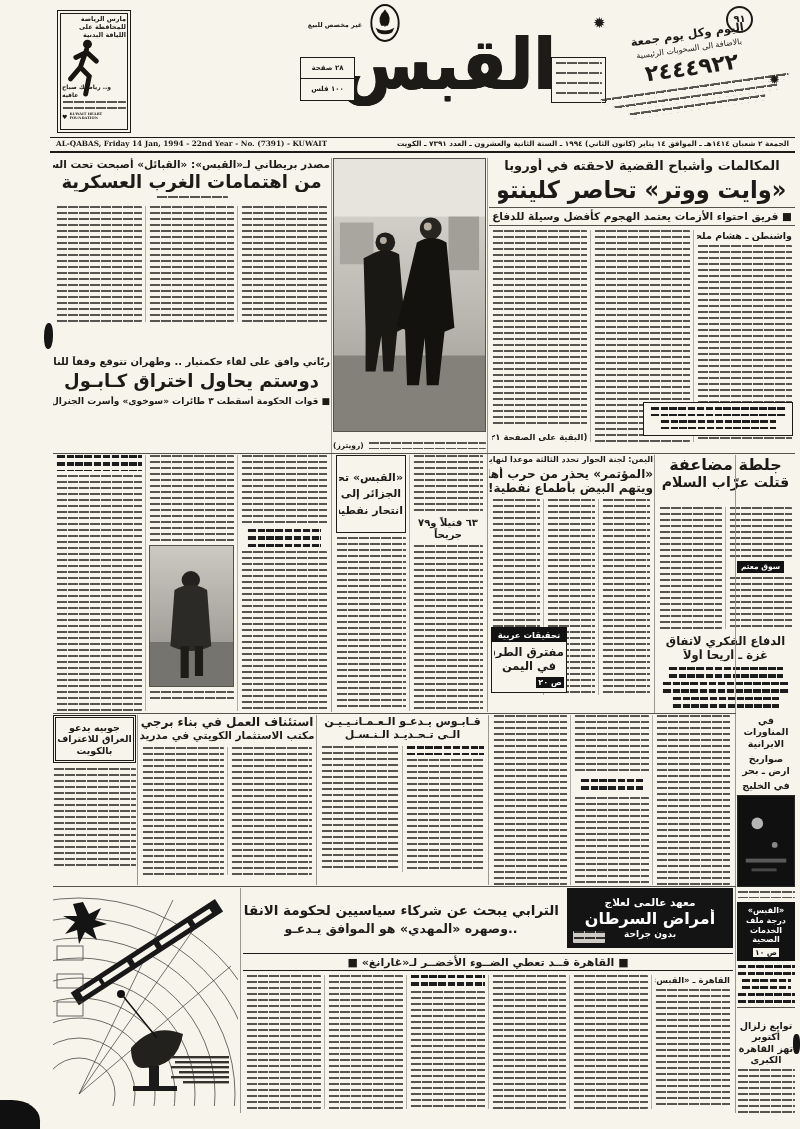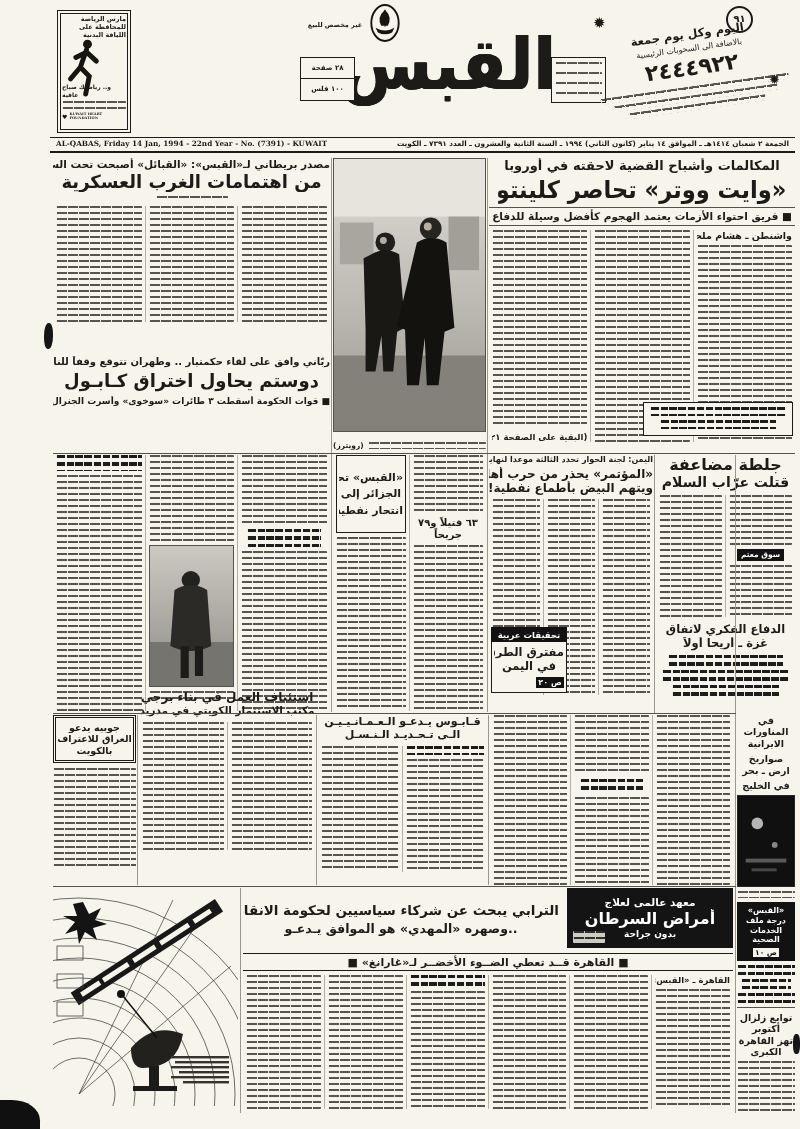--- a/index.html
+++ b/index.html
@@ -250,21 +250,21 @@
           <div class="t b ctr nw" style="font-size:11.5px">في اليمن</div>
           <div class="chip t ctr" style="font-size:8px;width:28px;margin-top:3px;padding:1px 0">ص ٢٠</div>
         </div>
       </div>
     </div>
   </div>
 
   <div class="blk" style="left:656px;top:455px;width:139px;height:256px">
     <div class="t b ctr nw" style="font-size:16px">جلطة مضاعفة</div>
     <div class="t b ctr nw" style="font-size:14px">قتلت عرّاب السلام</div>
-    <div class="cols" style="height:122px;margin-top:4px">
+    <div class="cols" style="height:122px;margin-top:16px">
       <div class="col">
         <div class="greek" style="height:50px"></div>
         <div class="chip t ctr nw" style="font-size:7.5px;padding:1.5px 4px;align-self:center">سوق معتم</div>
         <div class="greek" style="flex:1"></div>
       </div>
       <div class="col">
           <div class="greek" style="flex:1"></div>
         </div>
     </div>
     <div style="margin-top:6px;padding:0 4px">
@@ -278,21 +278,21 @@
 
   <div class="blk" style="left:53px;top:715px;width:83px;height:170px">
     <div style="border:3px double #1d1b18;padding:4px 1px">
       <div class="t b ctr nw" style="font-size:9.5px">جوبيه يدعو</div>
       <div class="t b ctr nw" style="font-size:9.5px">العراق للاعتراف</div>
       <div class="t b ctr nw" style="font-size:9.5px">بالكويت</div>
     </div>
     <div class="greek" style="height:100px;margin-top:5px"></div>
   </div>
 
-  <div class="blk" style="left:139px;top:690px;width:176px;height:133px">
+  <div class="blk" style="left:139px;top:715px;width:176px;height:133px">
     <div class="t b ctr nw" style="font-size:12px">استئناف العمل في بناء برجي</div>
     <div class="t b ctr nw" style="font-size:10.5px">مكتب الاستثمار الكويتي في مدريد</div>
     <div class="cols" style="height:128px;margin-top:5px">
       <div class="col">
           <div class="greek" style="flex:1"></div>
         </div>
       <div class="col">
           <div class="greek" style="flex:1"></div>
         </div>
     </div>
@@ -343,21 +343,21 @@
     </div>
     <div class="greek" style="height:7px"></div>
     <div style="background:#121212;color:#fff;padding:4px 2px">
       <div class="t b ctr" style="font-size:8px">«القبس» درجة ملف</div>
       <div class="t b ctr" style="font-size:8px">الخدمات الصحية</div>
       <div class="t b ctr" style="font-size:7.5px;width:26px;margin:3px auto 0;background:#f7f4ec;color:#121212">ص ١٠</div>
     </div>
     <div class="gb" style="height:10px"></div>
     <div class="gb" style="height:10px;margin:0 4px"></div>
     <div class="gb" style="height:10px"></div>
-    <div style="border-top:1px solid #55524b;padding-top:4px">
+    <div style="border-top:1px solid #55524b;padding-top:12px">
       <div class="t b ctr" style="font-size:9.5px">توابع زلزال أكتوبر</div>
       <div class="t b ctr" style="font-size:9.5px">تهز القاهرة الكبرى</div>
     </div>
     <div class="greek" style="flex:1"></div>
   </div>
 
   <div class="blk" style="left:53px;top:888px;width:185px;height:218px">
     <svg viewBox="0 0 185 218" width="185" height="218">
       <rect width="185" height="218" fill="#f7f4ec"></rect>
       <g stroke="#4a4842" fill="none" stroke-width=".8">

